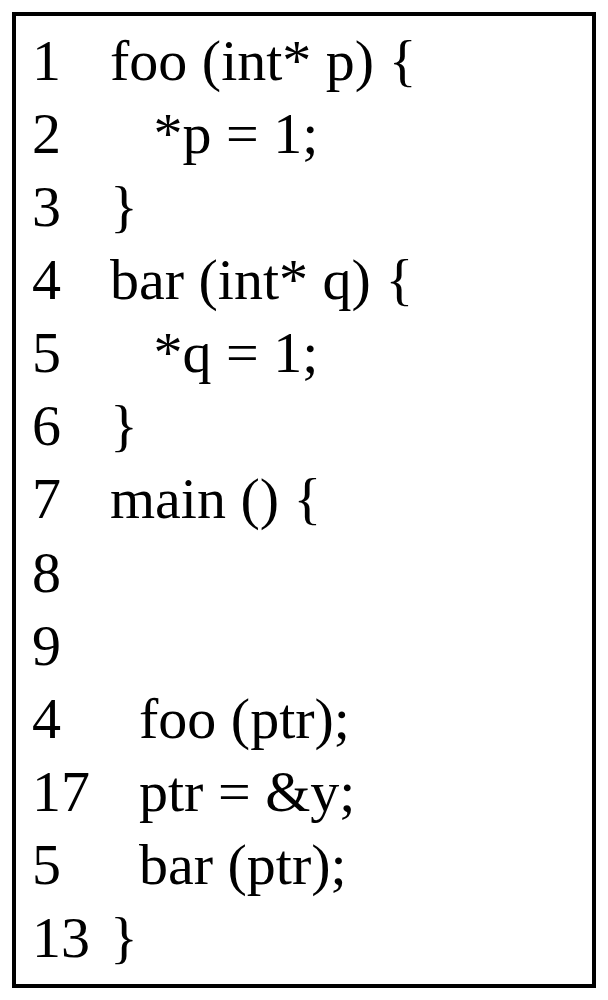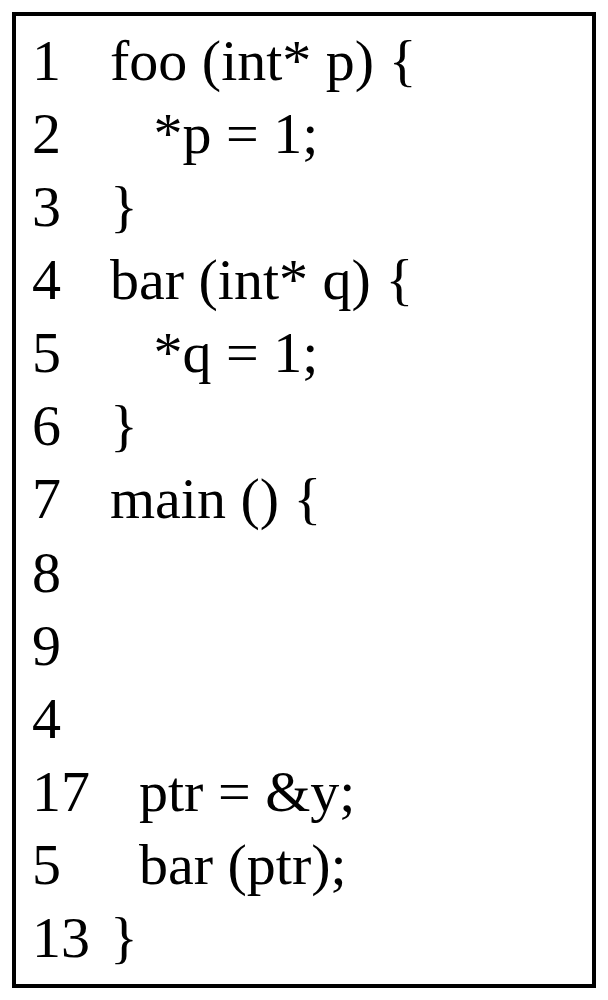--- a/index.html
+++ b/index.html
@@ -70,20 +70,21 @@
     <span class="code-content">main () {</span>
   </div>
   <div class="code-line">
     <span class="line-number">8</span>
   </div>
   <div class="code-line">
     <span class="line-number">9</span>
   </div>
   <div class="code-line">
     <span class="line-number">4</span>
+    <span class="code-content">  foo (ptr);</span>
   </div>
   <div class="code-line">
     <span class="line-number">17</span>
     <span class="code-content">  ptr = &amp;y;</span>
   </div>
   <div class="code-line">
     <span class="line-number">5</span>
     <span class="code-content">  bar (ptr);</span>
   </div>
   <div class="code-line">

